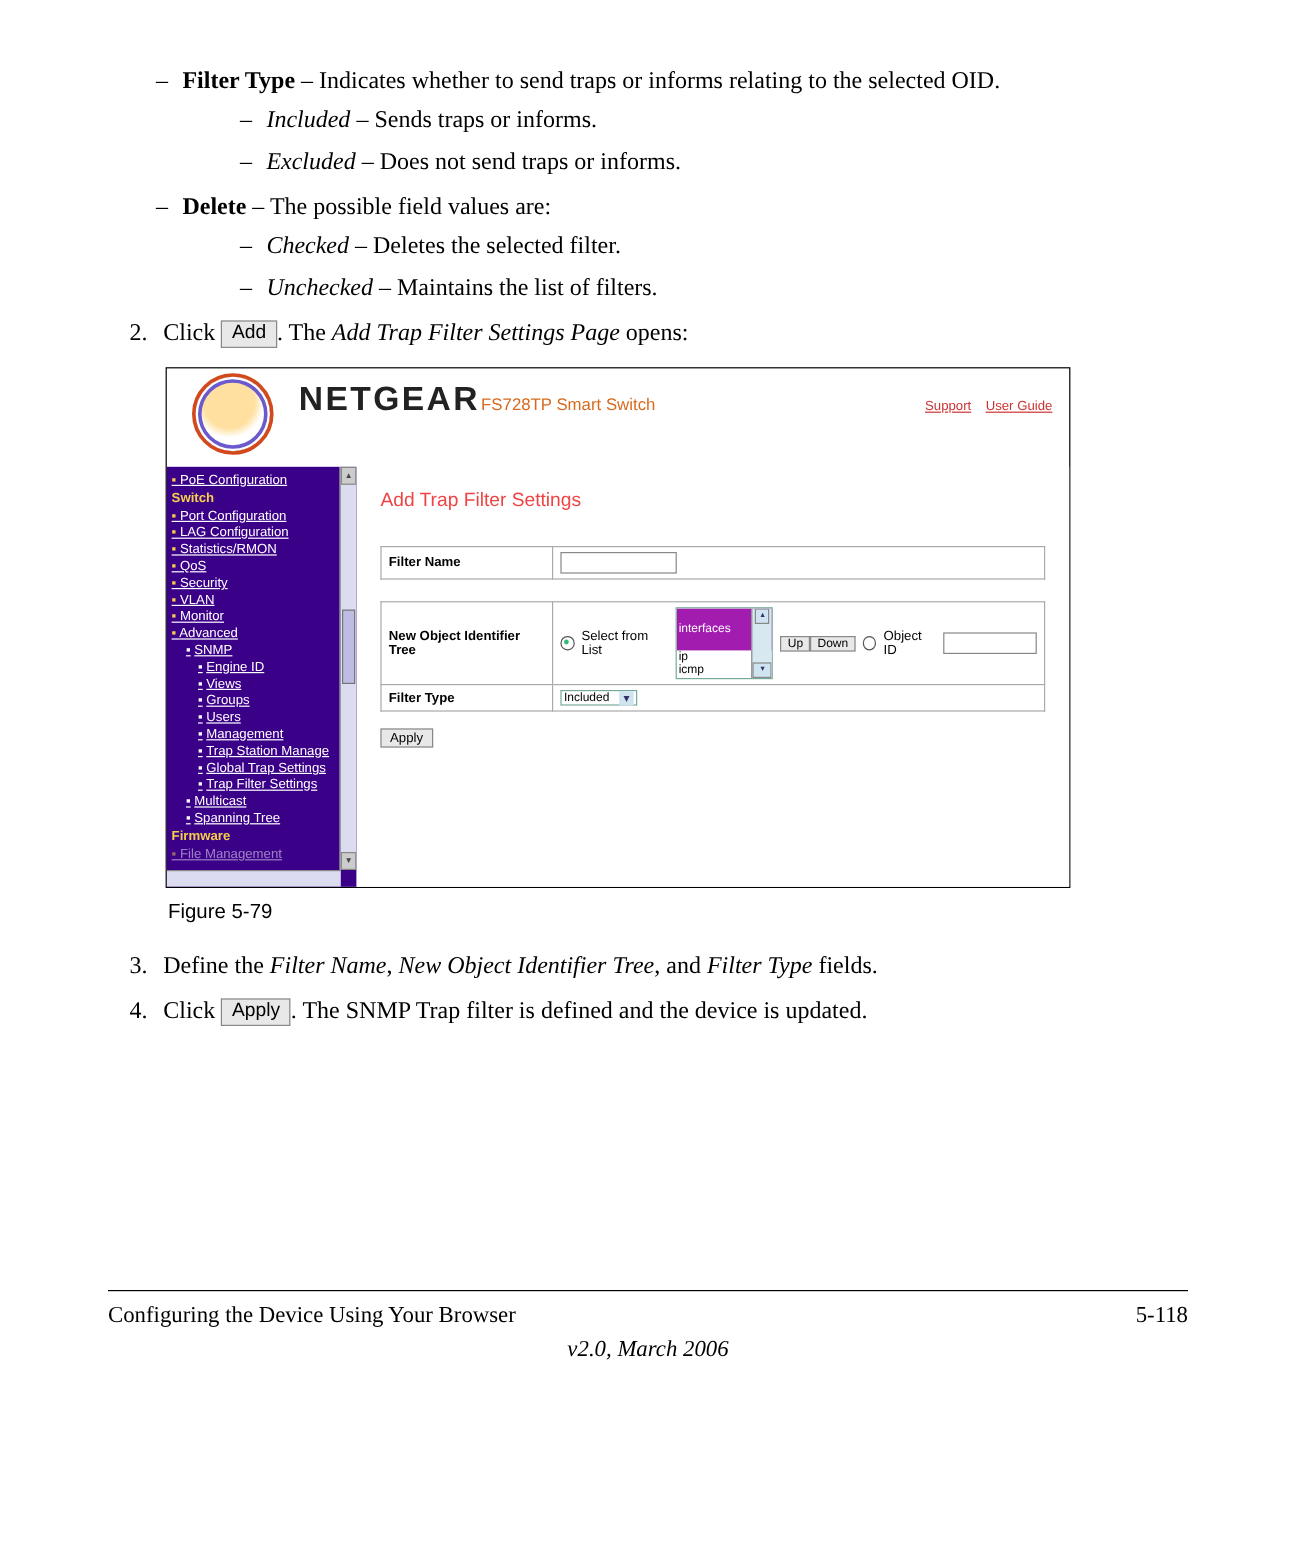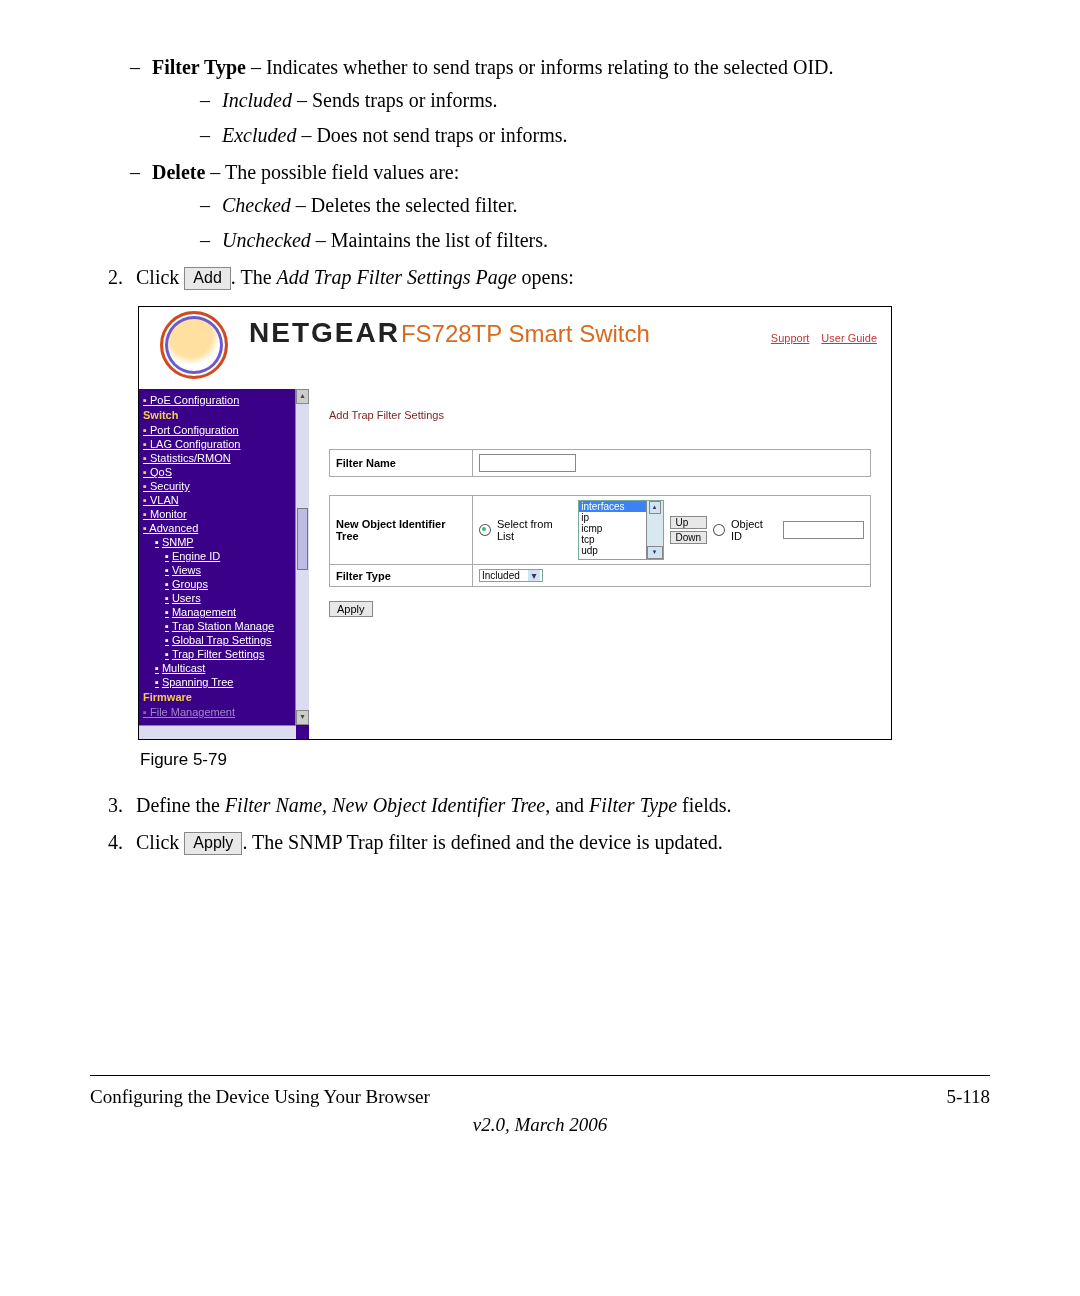--- a/index.html
+++ b/index.html
@@ -57,30 +57,30 @@
   .ss-logo {
     width: 62px; height: 62px; margin: 0 auto;
     border-radius: 50%;
     border: 3px solid #d24a1c;
     background: radial-gradient(circle at 45% 35%, #ffe0a0 0 40%, #fff 55%);
     box-shadow: inset 0 0 0 2px #fff, inset 0 0 0 5px #6a5acd;
   }
   .ss-brand-col { flex: 1; padding-top: 10px; }
   .ss-brand-row { display: flex; align-items: baseline; gap: 1px; }
   .ss-brand { font-weight: 900; letter-spacing: 2px; font-size: 28px; color: #222; }
-  .ss-brand-sub { font-size: 24px; color: #d86a1e; }
+  .ss-brand-sub { font-size: 14px; color: #d86a1e; }
   .ss-links { margin-left: auto; padding-right: 14px; display: flex; gap: 12px; font-size: 11px; }
   .ss-links a { color: #c33; text-decoration: underline; }
   .ss-body { display: flex; height: 350px; }
   .ss-sidebar {
     width: 152px;
     background: #3b0088;
     color: #fff;
     font-size: 11px;
-    padding: 4px 14px 4px 4px;
+    padding: 4px 2px 4px 4px;
     overflow: hidden;
     position: relative;
   }
   .ss-sidebar .cat { color: #f5cf4a; font-weight: bold; padding: 2px 0; }
   .ss-sidebar a { color: #fff; text-decoration: underline; display: block; padding: 1px 0 1px 0; }
   .ss-sidebar .l1::before { content: "▪ "; color: #f5cf4a; }
   .ss-sidebar .l2 { padding-left: 12px; }
   .ss-sidebar .l2::before { content: "▪"; color: #fff; margin-right: 3px; }
   .ss-sidebar .l3 { padding-left: 22px; }
   .ss-sidebar .l3::before { content: "▪"; color: #fff; margin-right: 3px; }
@@ -89,31 +89,31 @@
     background: #dcdcf0; border-left: 1px solid #888;
   }
   .ss-scroll-v .arrow { height: 13px; background: #ccc; border: 1px solid #888; font-size: 8px; text-align: center; line-height: 11px; color: #444; }
   .ss-scroll-v .track { position: absolute; top: 14px; bottom: 14px; left: 0; right: 0; }
   .ss-scroll-v .thumb { position: absolute; left: 1px; right: 1px; top: 105px; height: 60px; background: #bcbce4; border: 1px solid #777; }
   .ss-scroll-h {
     position: absolute; left: 0; right: 13px; bottom: 0; height: 13px;
     background: #dcdcf0; border-top: 1px solid #888;
   }
   .ss-main { flex: 1; background: #fff; padding: 20px 20px; }
-  .ss-title { color: #7f1d1d; font-size: 11px; margin-bottom: 28px; }
+  .ss-title { color: #ef4444; font-size: 16px; margin-bottom: 28px; }
   .ss-form table { border-collapse: collapse; width: 100%; }
   .ss-form td { border: 1px solid #aaa; padding: 4px 6px; font-size: 11px; vertical-align: middle; }
   .ss-form .lbl { width: 130px; font-weight: bold; background: #fff; }
   .ss-input { width: 95px; height: 16px; border: 1px solid #888; background: #fff; display: inline-block; vertical-align: middle; }
   .ss-radio-row { display: flex; align-items: center; gap: 6px; flex-wrap: nowrap; }
   .ss-listbox {
     width: 84px; height: 58px; border: 1px solid #7a9; background: #fff;
     font-size: 10px; overflow: hidden; position: relative;
   }
-  .ss-listbox .sel { background: #3b82f6; color: #fff; padding: 0 2px; }
+  .ss-listbox .sel { background: #a21caf; color: #fff; padding: 12px 2px; }
   .ss-listbox div { padding: 0 2px; line-height: 11px; }
   .ss-listbox .sbv { position: absolute; right: 0; top: 0; bottom: 0; width: 12px; background: #d8e8f0; border-left: 1px solid #888; }
   .ss-listbox .sbv .a { height: 11px; background: #cfe3f0; border: 1px solid #888; font-size: 7px; text-align: center; line-height: 9px; color: #336; }
   .ss-upbtn, .ss-downbtn {
     display: inline-block; border: 1px solid #888; background: #e8e8e8;
     font-size: 10px; padding: 0 5px; margin: 1px 0;
   }
   .ss-select {
     display: inline-block; border: 1px solid #7a9; background: #fff;
     font-size: 10px; padding: 0 2px; width: 58px; position: relative;
@@ -246,21 +246,21 @@
                       <div class="sel">interfaces</div>
                       <div>ip</div>
                       <div>icmp</div>
                       <div>tcp</div>
                       <div>udp</div>
                       <div class="sbv">
                         <div class="a">▴</div>
                         <div class="a" style="position:absolute;bottom:0;left:0;right:0">▾</div>
                       </div>
                     </div>
-                    <div style="display:flex;flex-direction:column">
+                    <div style="display:flex;flex-direction:row">
                       <span class="ss-upbtn">Up</span>
                       <span class="ss-downbtn">Down</span>
                     </div>
                     <span class="ss-radio"></span>
                     <span>Object ID</span>
                     <span class="ss-input" style="width:80px"></span>
                   </div>
                 </td>
               </tr>
               <tr>

